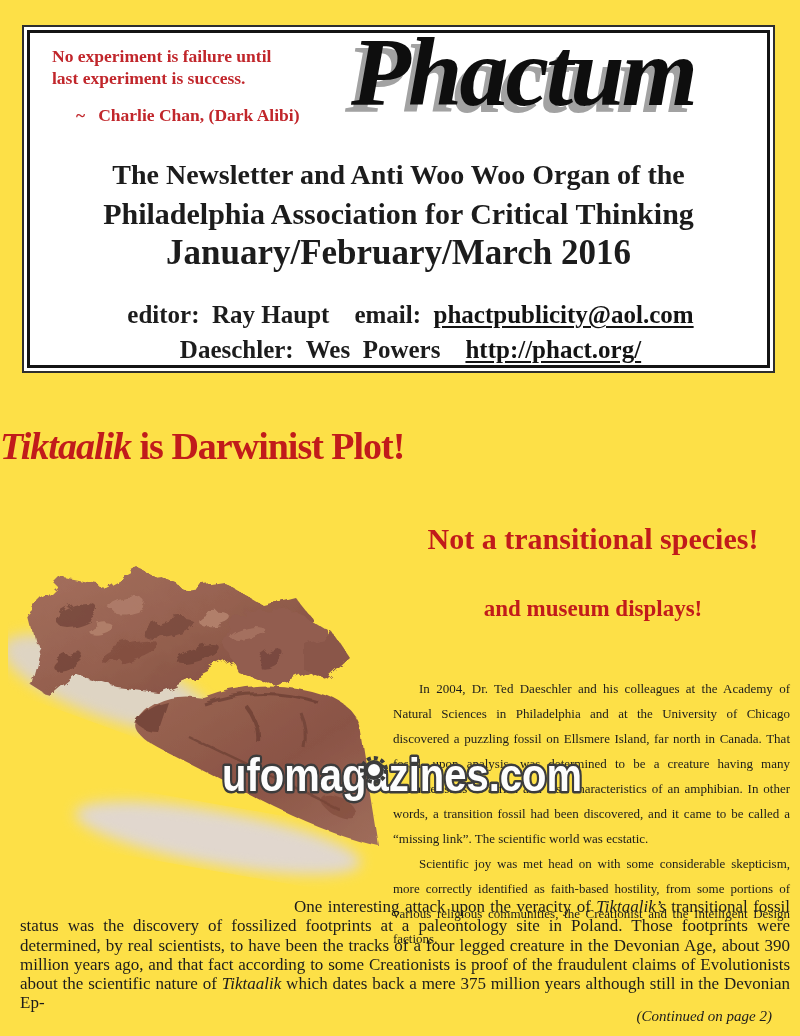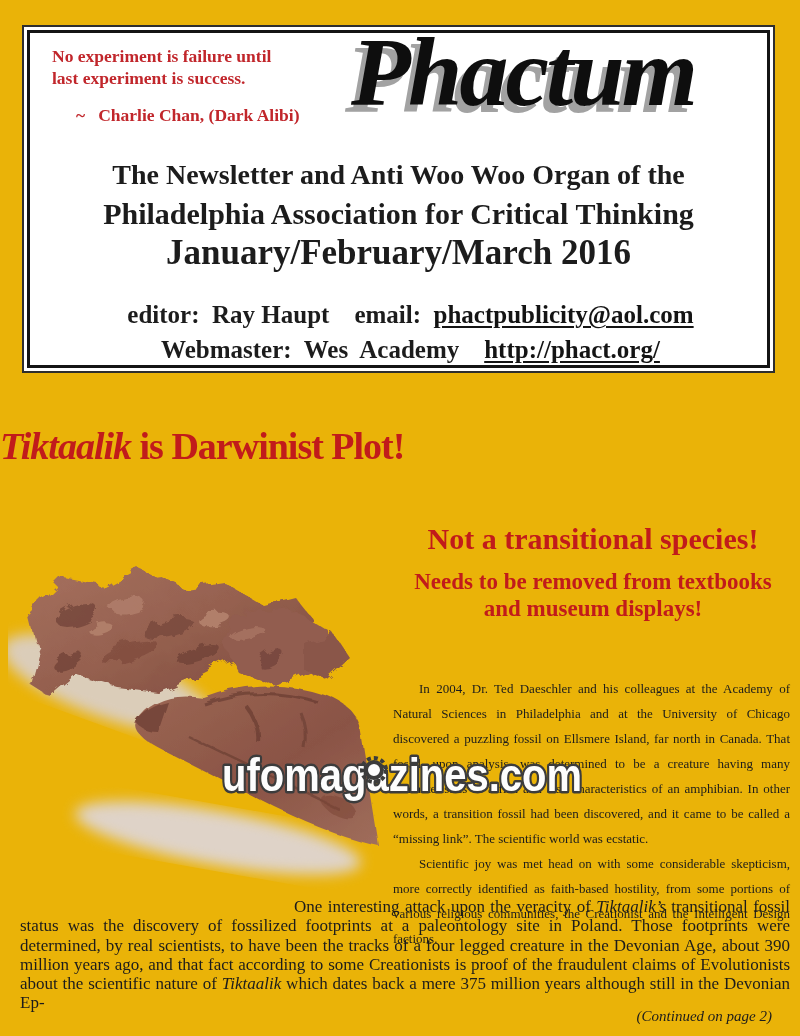--- a/index.html
+++ b/index.html
@@ -1,16 +1,16 @@
 <!DOCTYPE html>
 <html><head>
 <meta charset="utf-8">
 <style>
   html,body{margin:0;padding:0;background:#ffffff;}
-  .page{position:relative;width:800px;height:1036px;background:#eab308;overflow:hidden;
+  .page{position:relative;width:800px;height:1036px;background:#fde047;overflow:hidden;
         font-family:"Liberation Serif",serif;color:#1c1c1c;text-decoration:underline;}
 
   
   .masthead{position:absolute;left:22px;top:25px;width:753px;height:348px;
             border:2px solid #2e2e2e;box-sizing:border-box;background:#fff;}
   .masthead-inner{position:absolute;left:3px;top:3px;right:3px;bottom:3px;
                   border:3px solid #141414;}
   .quote{position:absolute;left:22px;top:12px;color:#c1262b;font-weight:bold;
          font-size:17.5px;line-height:22px;white-space:pre-wrap;}
   .quote-attrib{position:absolute;left:46px;top:72px;color:#c1262b;font-weight:bold;
@@ -60,27 +60,27 @@
 
   <div class="masthead">
     <div class="masthead-inner">
       <div class="quote"><span>No experiment is failure until</span><br><span>last experiment is success.</span></div>
       <div class="quote-attrib">~   Charlie Chan, (Dark Alibi)</div>
       <div class="nl-title">Phactum</div>
       <div class="sub1">The Newsletter and Anti Woo Woo Organ of the</div>
       <div class="sub2">Philadelphia Association for Critical Thinking</div>
       <div class="issue">January/February/March 2016</div>
       <div class="staffline staff-editor"><span>editor:  Ray Haupt    email:  </span><span class="ulink">phactpublicity@aol.com</span></div>
-      <div class="staffline staff-web"><span>Webmaster:  Wes  Academy    </span><span class="ulink">http://phact.org/</span></div>
+      <div class="staffline staff-web"><span>Daeschler:  Wes  Powers    </span><span class="ulink">http://phact.org/</span></div>
     </div>
   </div>
 
   <div class="headline"><span style="font-style: italic;">Tiktaalik</span><span> is Darwinist Plot!</span></div>
   <div class="subhead1">Not a transitional species!</div>
-  <div class="subhead2"><span>Needs to be removed from textbooks</span><br><span>and museum displays!</span></div>
+  <div class="subhead2"><br><span>and museum displays!</span></div>
 
   <svg class="fossil" viewBox="0 0 425 334" aria-hidden="true">
     <defs>
       <filter id="rough" x="-20%" y="-20%" width="140%" height="140%">
         <feTurbulence type="fractalNoise" baseFrequency="0.05" numOctaves="4" seed="11" result="n"></feTurbulence>
         <feDisplacementMap in="SourceGraphic" in2="n" scale="15"></feDisplacementMap>
       </filter>
       <filter id="rough2" x="-20%" y="-20%" width="140%" height="140%">
         <feTurbulence type="fractalNoise" baseFrequency="0.035" numOctaves="3" seed="4" result="n2"></feTurbulence>
         <feDisplacementMap in="SourceGraphic" in2="n2" scale="8"></feDisplacementMap>

